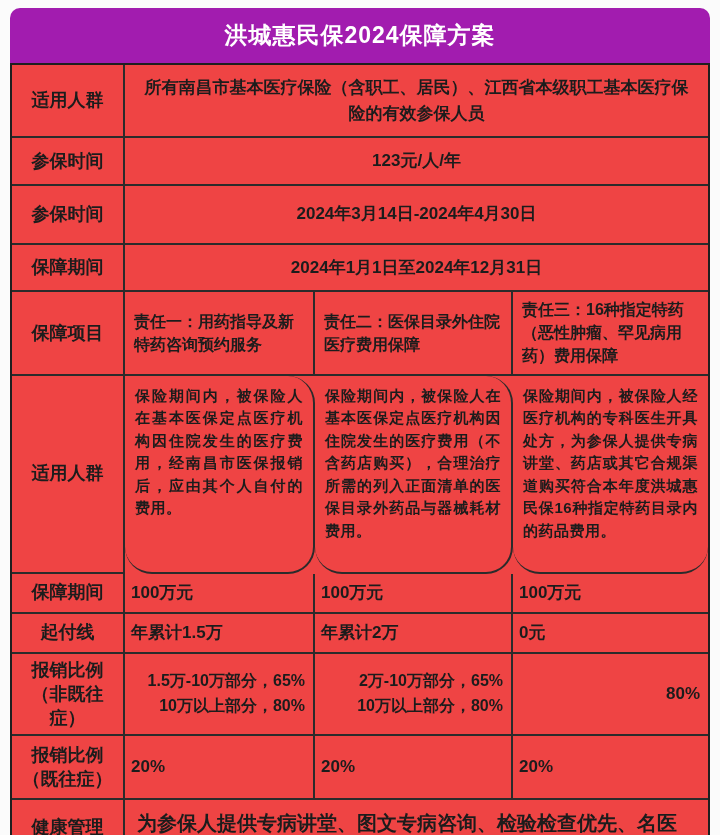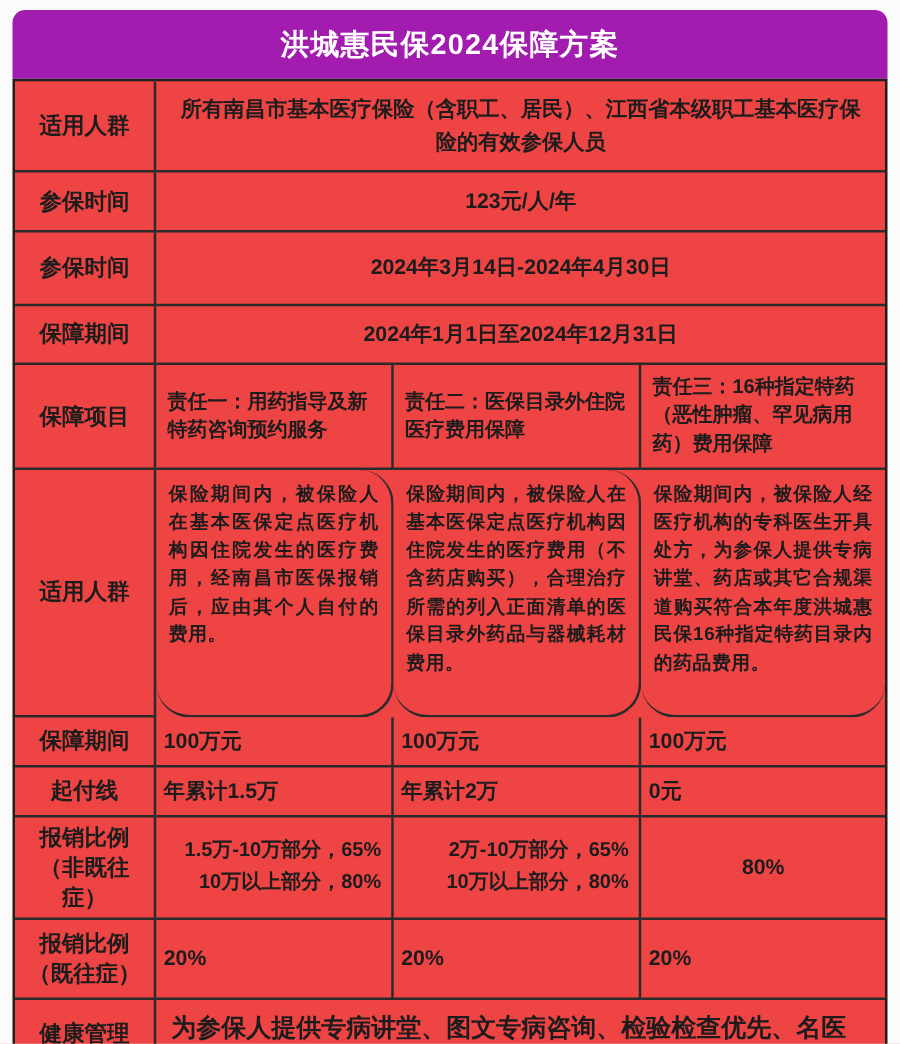--- a/index.html
+++ b/index.html
@@ -54,21 +54,21 @@
     padding:6px 9px; line-height:1.45;
   }
   td.p {
     font-size:15px; font-weight:700; text-align:justify; vertical-align:top;
     padding:9px 10px; line-height:1.5; letter-spacing:0.5px;border-radius:27px;
   }
   td.ratio {
     font-size:16px; font-weight:700; text-align:right;
     padding:6px 8px 6px 13px; line-height:1.55;
   }
-  td.ratio.center { text-align:center; padding-left:8px; font-size:17px; }
+  td.ratio.center { padding-left:8px; font-size:17px; }
   td.health {
     font-size:20px; font-weight:700; text-align:left;
     padding:8px 12px; line-height:1.55;
   }
 
   tr.h70  { height:70px; }
   tr.h40  { height:40px; }
   tr.h42  { height:59px; }
   tr.h76  { height:76px; }
   tr.h198 { height:198px; }

